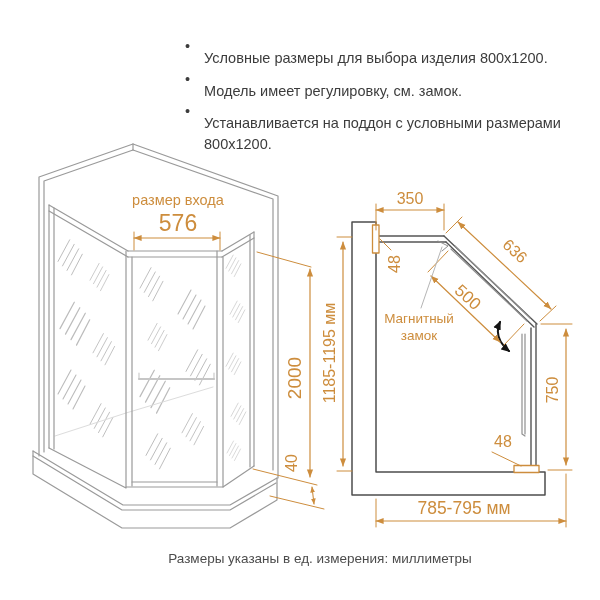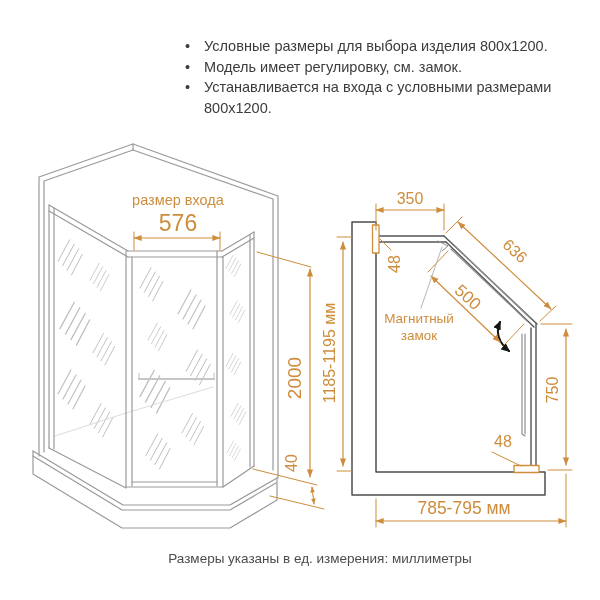--- a/index.html
+++ b/index.html
@@ -9,21 +9,21 @@
   }
   .features{position:absolute;left:185px;top:36px;width:404px;}
   .features h2{
     margin:0 0 7px 21px;font-size:16px;font-weight:bold;color:#e2953f;letter-spacing:.2px;
   }
   .features ul{list-style:none;margin:0;padding:0;}
   .features li{
     display:flex;align-items:flex-start;font-size:14.5px;color:#3c3c3c;line-height:20.5px;
   }
   .features li .dot{width:19px;flex:0 0 19px;text-align:left;color:#3c3c3c;}
-  .features li .txt{flex:1;}
+  .features li .txt{flex:1;margin-top:12px;}
   .diagram-svg{position:absolute;left:0;top:0;}
   .footer-note{
     position:absolute;left:0;top:551px;width:600px;text-align:center;
     font-size:13.5px;color:#4c4c4c;padding-left:20px;
   }
   text{font-family:"Liberation Sans","DejaVu Sans",sans-serif;}
 </style>
 </head>
 <body>
 
@@ -32,21 +32,21 @@
     <li>
       <span class="dot">•</span>
       <span class="txt">Условные размеры для выбора изделия 800x1200.</span>
     </li>
     <li>
       <span class="dot">•</span>
       <span class="txt">Модель имеет регулировку, см. замок.</span>
     </li>
     <li>
       <span class="dot">•</span>
-      <span class="txt">Устанавливается на входа с условными размерами 800x1200.</span>
+      <span class="txt">Устанавливается на поддон с условными размерами 800x1200.</span>
     </li>
   </ul>
 </div>
 
 <svg class="diagram-svg" width="600" height="600" viewBox="0 0 600 600">
   <defs>
     <marker id="ao" markerWidth="9" markerHeight="8" refX="7.6" refY="4" orient="auto-start-reverse" markerUnits="userSpaceOnUse">
       <path d="M0,0.9 L8,4 L0,7.1 Z" fill="#cd8d3d"></path>
     </marker>
     <marker id="as" markerWidth="7" markerHeight="6" refX="5.6" refY="3" orient="auto-start-reverse" markerUnits="userSpaceOnUse">

